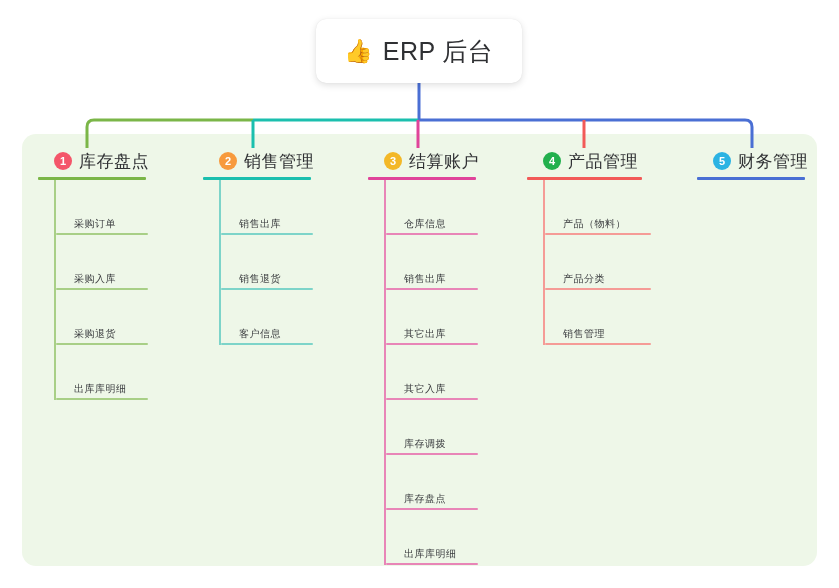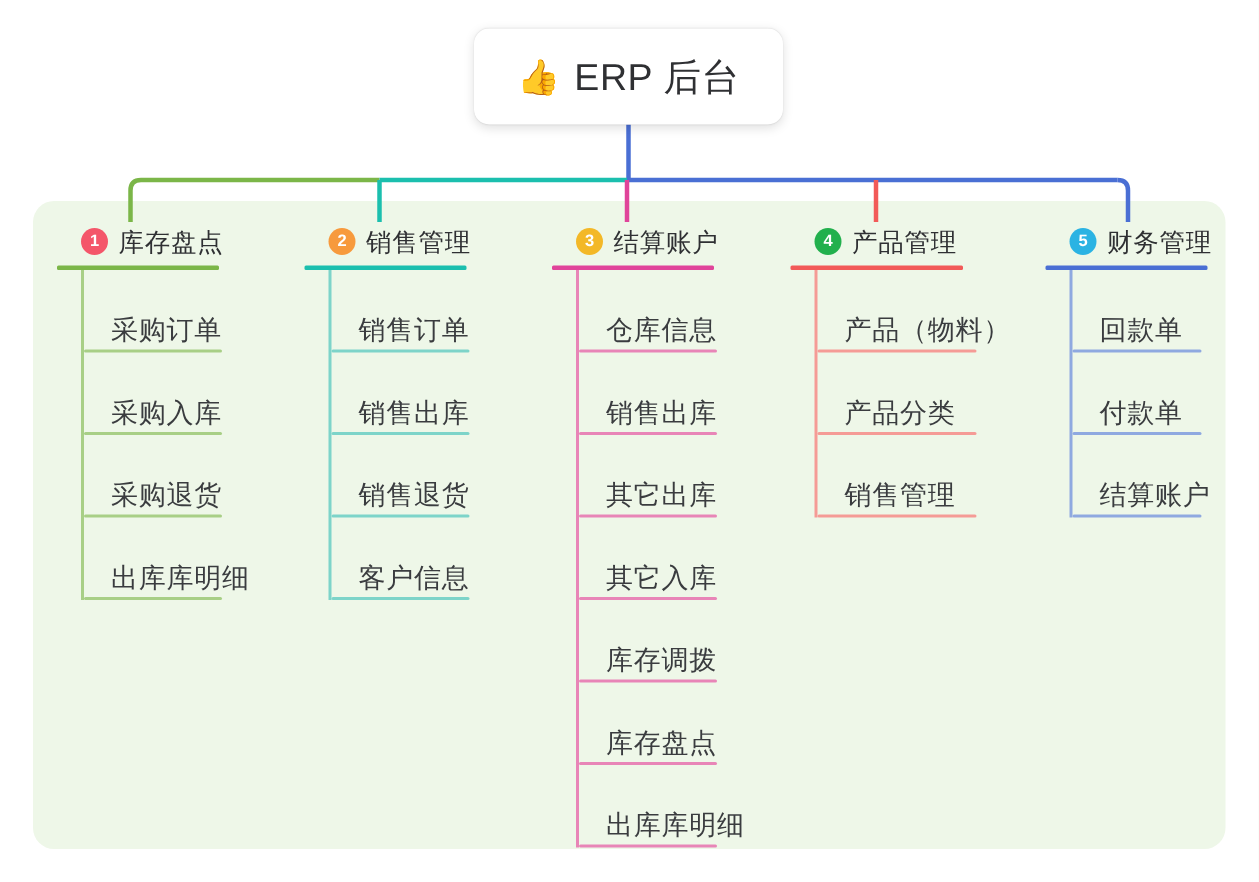--- a/index.html
+++ b/index.html
@@ -120,21 +120,21 @@
     box-sizing: border-box;
   }
   .leaf {
     height: 55px;
     position: relative;
     box-sizing: border-box;
     display: flex;
     align-items: flex-end;
   }
   .leaf-text {
-    font-size: 18px;
+    font-size: 10px;
     color: #3a3c3f;
     letter-spacing: 0.5px;
     white-space: nowrap;
     padding-left: 18px;
     padding-bottom: 6px;
     line-height: 1;
   }
   .leaf-rule {
     position: absolute;
     left: 0;
@@ -197,24 +197,20 @@
         </div>
       </div>
       <div class="col" style="left: 203px; top: 148px;">
         <div class="col-head" style="width: 108px;">
           <span class="badge" style="background: rgb(247, 154, 61);">2</span>
           <span class="col-title">销售管理</span>
         </div>
         <div class="col-head-rule" style="width: 108px; background: rgb(27, 191, 174);"></div>
         <div class="leaves" style="border-left-color: rgb(125, 212, 201);">
           <div class="leaf">
-            <span class="leaf-text">销售订单</span>
-            <div class="leaf-rule" style="width: 92px; background: rgb(125, 212, 201);"></div>
-          </div>
-          <div class="leaf">
             <span class="leaf-text">销售出库</span>
             <div class="leaf-rule" style="width: 92px; background: rgb(125, 212, 201);"></div>
           </div>
           <div class="leaf">
             <span class="leaf-text">销售退货</span>
             <div class="leaf-rule" style="width: 92px; background: rgb(125, 212, 201);"></div>
           </div>
           <div class="leaf">
             <span class="leaf-text">客户信息</span>
             <div class="leaf-rule" style="width: 92px; background: rgb(125, 212, 201);"></div>
@@ -278,30 +274,16 @@
             <div class="leaf-rule" style="width: 106px; background: rgb(245, 155, 150);"></div>
           </div>
         </div>
       </div>
       <div class="col" style="left: 697px; top: 148px;">
         <div class="col-head" style="width: 108px;">
           <span class="badge" style="background: rgb(43, 179, 227);">5</span>
           <span class="col-title">财务管理</span>
         </div>
         <div class="col-head-rule" style="width: 108px; background: rgb(74, 111, 212);"></div>
-        <div class="leaves" style="border-left-color: rgb(143, 169, 224);">
-          <div class="leaf">
-            <span class="leaf-text">回款单</span>
-            <div class="leaf-rule" style="width: 86px; background: rgb(143, 169, 224);"></div>
-          </div>
-          <div class="leaf">
-            <span class="leaf-text">付款单</span>
-            <div class="leaf-rule" style="width: 86px; background: rgb(143, 169, 224);"></div>
-          </div>
-          <div class="leaf">
-            <span class="leaf-text">结算账户</span>
-            <div class="leaf-rule" style="width: 86px; background: rgb(143, 169, 224);"></div>
-          </div>
-        </div>
       </div>
     </div>
 
 </div>
 
 </body></html>

